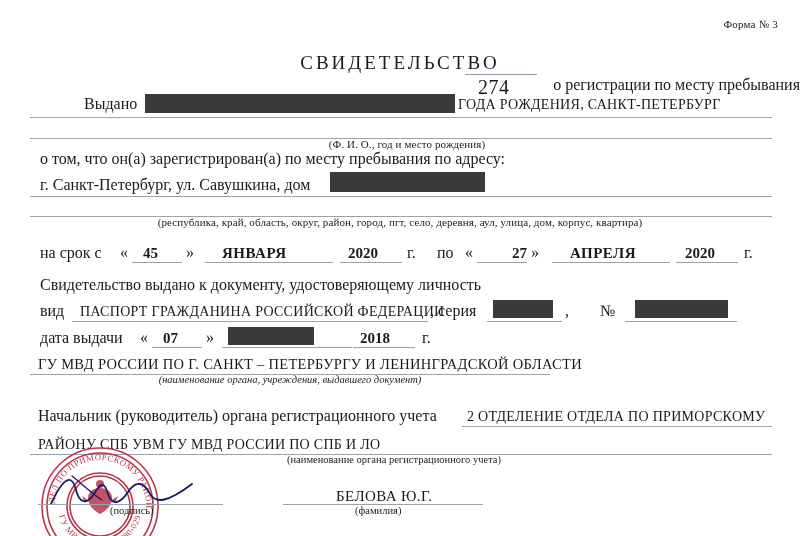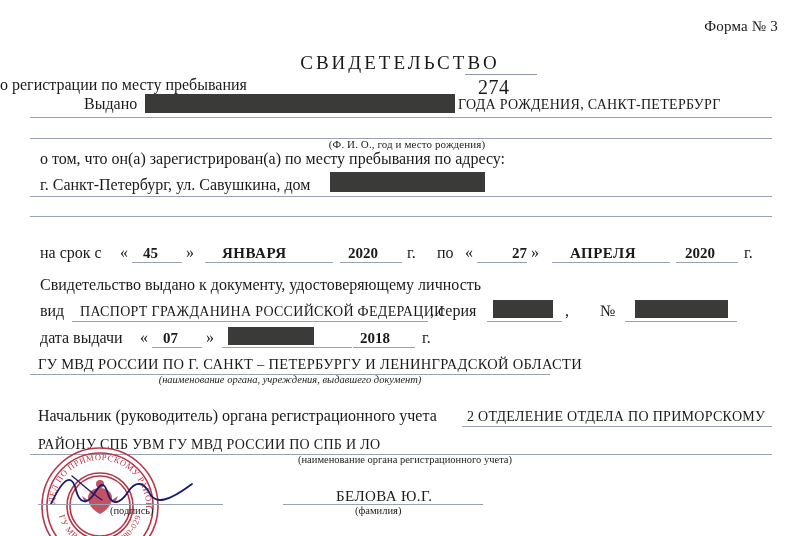--- a/index.html
+++ b/index.html
@@ -15,21 +15,21 @@
   }
   .page {
     position: absolute;
     inset: 0;
     padding: 0;
   }
   .form-no {
     position: absolute;
     top: 18px;
     right: 22px;
-    font-size: 15px;
+    font-size: 11px;
     letter-spacing: 0.2px;
   }
   .title {
     position: absolute;
     top: 52px;
     left: 0;
     width: 100%;
     text-align: center;
     font-size: 19px;
     letter-spacing: 3px;
@@ -48,21 +48,21 @@
     top: 74px;
     left: 465px;
     width: 72px;
     border-bottom: 1px solid #8e96a8;
   }
   .subtitle {
     position: absolute;
     top: 76px;
     left: 0;
     width: 100%;
-    text-align: left;
+    text-align: right;
     font-size: 16px;
   }
   .row-label {
     position: absolute;
     font-size: 16px;
     white-space: nowrap;
   }
   .hline {
     position: absolute;
     border-bottom: 1px solid #9aa2b1;
@@ -149,20 +149,21 @@
   <div class="hline" style="left:30px; top:117px; width:742px;"></div>
   <div class="hline" style="left:30px; top:138px; width:742px;"></div>
   <div class="caption" style="top:138px; left:7px;">(Ф. И. О., год и место рождения)</div>
 
   <div class="row-label" style="left:40px; top:150px;">о том, что он(а) зарегистрирован(а) по месту пребывания по адресу:</div>
 
   <div class="field-text" style="left:40px; top:176px; font-size:16px;">г. Санкт-Петербург, ул. Савушкина, дом</div>
   <div class="redact" style="left:330px; top:172px; width:155px; height:20px;"></div>
   <div class="hline" style="left:30px; top:196px; width:742px;"></div>
   <div class="hline" style="left:30px; top:216px; width:742px;"></div>
+  <div class="caption" style="top:216px; left:0;">(республика, край, область, округ, район, город, пгт, село, деревня, аул, улица, дом, корпус, квартира)</div>
 
   <div class="row-label" style="left:40px; top:244px;">на срок с</div>
   <div class="quote" style="left:120px; top:244px;">«</div>
   <div class="field-text bold-val" style="left:143px; top:245px;">45</div>
   <div class="hline" style="left:132px; top:262px; width:50px;"></div>
   <div class="quote" style="left:186px; top:244px;">»</div>
   <div class="field-text bold-val" style="left:222px; top:245px; letter-spacing:0.5px;">ЯНВАРЯ</div>
   <div class="hline" style="left:205px; top:262px; width:128px;"></div>
   <div class="field-text bold-val" style="left:348px; top:245px;">2020</div>
   <div class="hline" style="left:340px; top:262px; width:62px;"></div>
@@ -204,21 +205,21 @@
 
   <div class="field-caps" style="left:38px; top:356px; font-size:14.5px;">ГУ  МВД  РОССИИ  ПО  Г. САНКТ – ПЕТЕРБУРГУ  И  ЛЕНИНГРАДСКОЙ ОБЛАСТИ</div>
   <div class="hline" style="left:30px; top:374px; width:520px;"></div>
   <div class="caption-small" style="left:135px; top:374px; width:310px;font-style:italic;">(наименование органа, учреждения, выдавшего документ)</div>
 
   <div class="row-label" style="left:38px; top:407px;">Начальник (руководитель) органа регистрационного учета</div>
   <div class="field-caps" style="left:467px; top:409px; font-size:14px;">2 ОТДЕЛЕНИЕ ОТДЕЛА  ПО ПРИМОРСКОМУ</div>
   <div class="hline" style="left:462px; top:426px; width:310px;"></div>
   <div class="field-caps" style="left:38px; top:437px; font-size:14px;">РАЙОНУ СПБ УВМ  ГУ  МВД РОССИИ  ПО СПБ  И  ЛО</div>
   <div class="hline" style="left:30px; top:454px; width:742px;"></div>
-  <div class="caption-small" style="left:215px; top:454px; width:380px;">(наименование органа регистрационного учета)</div>
+  <div class="caption-small" style="left:204px; top:454px; width:380px;">(наименование органа регистрационного учета)</div>
 
   <div class="stamp">
     <svg viewBox="0 0 124 124" width="124" height="124" aria-hidden="true">
       <g fill="none" stroke="#b9364a" stroke-width="1.6">
         <circle cx="62" cy="62" r="58"></circle>
         <circle cx="62" cy="62" r="53"></circle>
         <circle cx="62" cy="62" r="33"></circle>
         <circle cx="62" cy="62" r="30"></circle>
       </g>
       <g fill="#b9364a" opacity="0.85">

